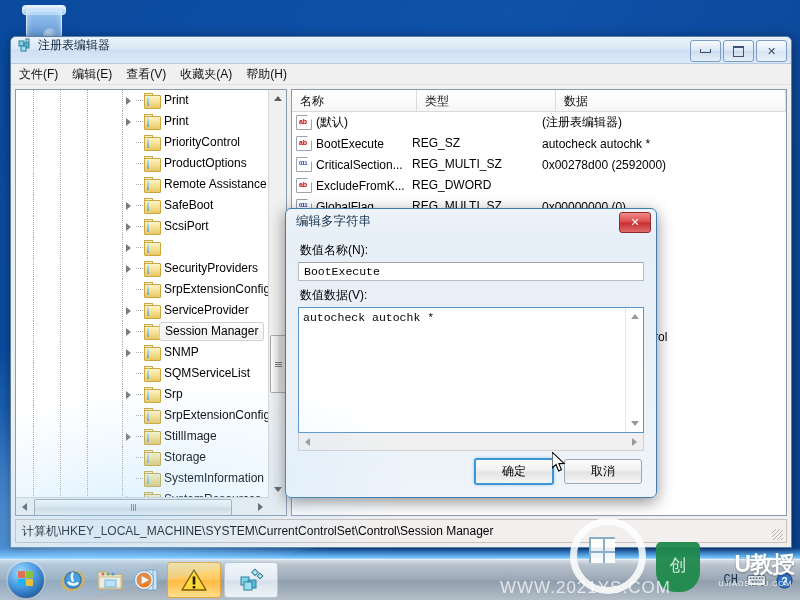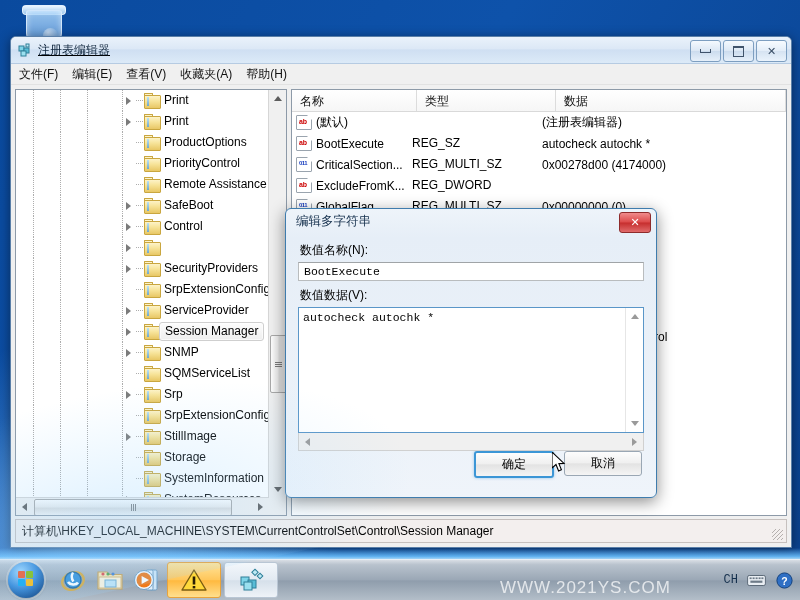--- a/index.html
+++ b/index.html
@@ -46,23 +46,22 @@
     border:1px solid #5a7fa8;
     border-radius:6px 6px 0 0;
     box-shadow:0 2px 12px rgba(0,0,0,.45);
     display:flex;flex-direction:column;
   }
   .titlebar{
     height:26px;flex:0 0 26px;
     background:linear-gradient(180deg,#eaf2fb 0%,#dce8f6 45%,#cfdff2 50%,#dceaf8 100%);
     border-radius:5px 5px 0 0;
     border-bottom:1px solid #b6cbe2;
-    display:flex;align-items:center;padding:0 0 0 6px;
+    display:flex;padding:0 0 0 6px;
     position:relative;
-    text-decoration:underline;
   }
   .titlebar .ticon{width:16px;height:16px;margin-right:5px;position:relative;flex:0 0 16px;}
   .title-text{font-size:12px;color:#10263d;white-space:nowrap;}
   .wbtns{position:absolute;right:4px;top:3px;display:flex;gap:2px;}
   .wbtn{
     width:29px;height:20px;border:1px solid #7d9ec0;border-radius:3px;
     background:linear-gradient(180deg,#f4f9fe,#dbe7f4 50%,#ccdcee 52%,#e6f0fa);
     display:flex;align-items:center;justify-content:center;
     font-size:10px;color:#2a4766;
   }
@@ -229,21 +228,21 @@
   }
   .dtext{
     position:absolute;left:4px;top:3px;right:19px;
     font-family:"Liberation Mono","DejaVu Sans Mono",monospace;font-size:11.5px;color:#000;
     white-space:pre;
   }
   .dtextwrap .vsb2{position:absolute;right:0;top:0;bottom:0;width:17px;background:#fff;border-left:1px solid #e6e6e6;}
   .dhsb{
     height:17px;flex:0 0 17px;background:#f0f0f0;border:1px solid #d0d0d0;border-top:none;position:relative;
   }
-  .dbtns{flex:0 0 40px;display:flex;align-items:flex-start;justify-content:flex-end;gap:10px;padding:0 14px 6px 0;}
+  .dbtns{flex:0 0 40px;display:flex;align-items:center;justify-content:flex-end;gap:10px;padding:0 14px 6px 0;}
   .dbtn{
     width:76px;height:23px;font-size:12px;color:#000;
     border:1px solid #9aa7b4;border-radius:3px;
     background:linear-gradient(180deg,#fdfdfd,#f0f0f0 46%,#e3e3e3 52%,#f5f5f5);
     display:flex;align-items:center;justify-content:center;
   }
   .dbtn.def{border:2px solid #3c96d6;box-shadow:0 0 3px rgba(60,150,214,.5);}
 
   
   #cursor{position:absolute;left:552px;top:452px;width:14px;height:21px;pointer-events:none;}
@@ -410,50 +409,50 @@
                   <i style="left: 48px;"></i>
                   <i style="left: 75px;"></i>
                   <i style="left: 110px;"></i>
                 </div>
                 <div class="dash"></div>
                 <div class="folder">
                   <span class="ft"></span>
                   <span class="fb"></span>
                   <span class="fs"></span>
                 </div>
+                <div class="tlabel">PriorityControl</div>
+              </div>
+              <div class="tnode">
+                <div class="guides">
+                  <i style="left: 21px;"></i>
+                  <i style="left: 48px;"></i>
+                  <i style="left: 75px;"></i>
+                  <i style="left: 110px;"></i>
+                </div>
+                <div class="dash"></div>
+                <div class="folder">
+                  <span class="ft"></span>
+                  <span class="fb"></span>
+                  <span class="fs"></span>
+                </div>
                 <div class="tlabel">ProductOptions</div>
               </div>
               <div class="tnode">
                 <div class="guides">
                   <i style="left: 21px;"></i>
                   <i style="left: 48px;"></i>
                   <i style="left: 75px;"></i>
                   <i style="left: 110px;"></i>
                 </div>
                 <div class="dash"></div>
                 <div class="folder">
                   <span class="ft"></span>
                   <span class="fb"></span>
                   <span class="fs"></span>
                 </div>
-                <div class="tlabel">PriorityControl</div>
-              </div>
-              <div class="tnode">
-                <div class="guides">
-                  <i style="left: 21px;"></i>
-                  <i style="left: 48px;"></i>
-                  <i style="left: 75px;"></i>
-                  <i style="left: 110px;"></i>
-                </div>
-                <div class="dash"></div>
-                <div class="folder">
-                  <span class="ft"></span>
-                  <span class="fb"></span>
-                  <span class="fs"></span>
-                </div>
                 <div class="tlabel">Remote Assistance</div>
               </div>
               <div class="tnode">
                 <div class="guides">
                   <i style="left: 21px;"></i>
                   <i style="left: 48px;"></i>
                   <i style="left: 75px;"></i>
                   <i style="left: 110px;"></i>
                 </div>
                 <div class="tw">
@@ -476,21 +475,21 @@
                 </div>
                 <div class="tw">
                   <span class="arr"></span>
                 </div>
                 <div class="dash"></div>
                 <div class="folder">
                   <span class="ft"></span>
                   <span class="fb"></span>
                   <span class="fs"></span>
                 </div>
-                <div class="tlabel">Control</div>
+                <div class="tlabel">ScsiPort</div>
               </div>
               <div class="tnode">
                 <div class="guides">
                   <i style="left: 21px;"></i>
                   <i style="left: 48px;"></i>
                   <i style="left: 75px;"></i>
                   <i style="left: 110px;"></i>
                 </div>
                 <div class="tw">
                   <span class="arr"></span>
@@ -756,21 +755,21 @@
               <span class="ltype">REG_MULTI_SZ</span>
               <span class="ldata">autocheck autochk *</span>
             </div>
             <div class="lrow">
               <span class="licon bin">
                 <span class="pg"></span>
                 <span class="txt">011</span>
               </span>
               <span class="lname">CriticalSection...</span>
               <span class="ltype">REG_DWORD</span>
-              <span class="ldata">0x00278d00 (4174000)</span>
+              <span class="ldata">0x00278d00 (2592000)</span>
             </div>
             <div class="lrow">
               <span class="licon">
                 <span class="pg"></span>
                 <span class="txt">ab</span>
               </span>
               <span class="lname">ExcludeFromK...</span>
               <span class="ltype">REG_MULTI_SZ</span>
               <span class="ldata"></span>
             </div>
@@ -920,16 +919,22 @@
       </span>
       <span class="trayicon">
         <svg width="17" height="17" viewBox="0 0 17 17">
           <circle cx="8.5" cy="8.5" r="7.6" fill="#2f6fc4" stroke="#14427e"></circle>
           <text x="8.5" y="12.6" font-size="10.5" font-family="Liberation Sans, sans-serif" font-weight="bold" fill="#fff" text-anchor="middle">?</text>
         </svg>
       </span>
     </div>
   </div>
 
+  <div id="wm">
+    <div class="wm-ring"></div>
+    <div class="wm-shield"></div>
+    <div class="wm-txt">U教授</div>
+    <div class="wm-sub">UJIAOSHOU.COM</div>
+  </div>
 
   <div style="position:absolute;left:500px;bottom:2px;color:rgba(255,255,255,.72);font-size:17px;letter-spacing:1px;white-space:nowrap;pointer-events:none;">WWW.2021YS.COM</div>
 
 </div>
 
 </body></html>

